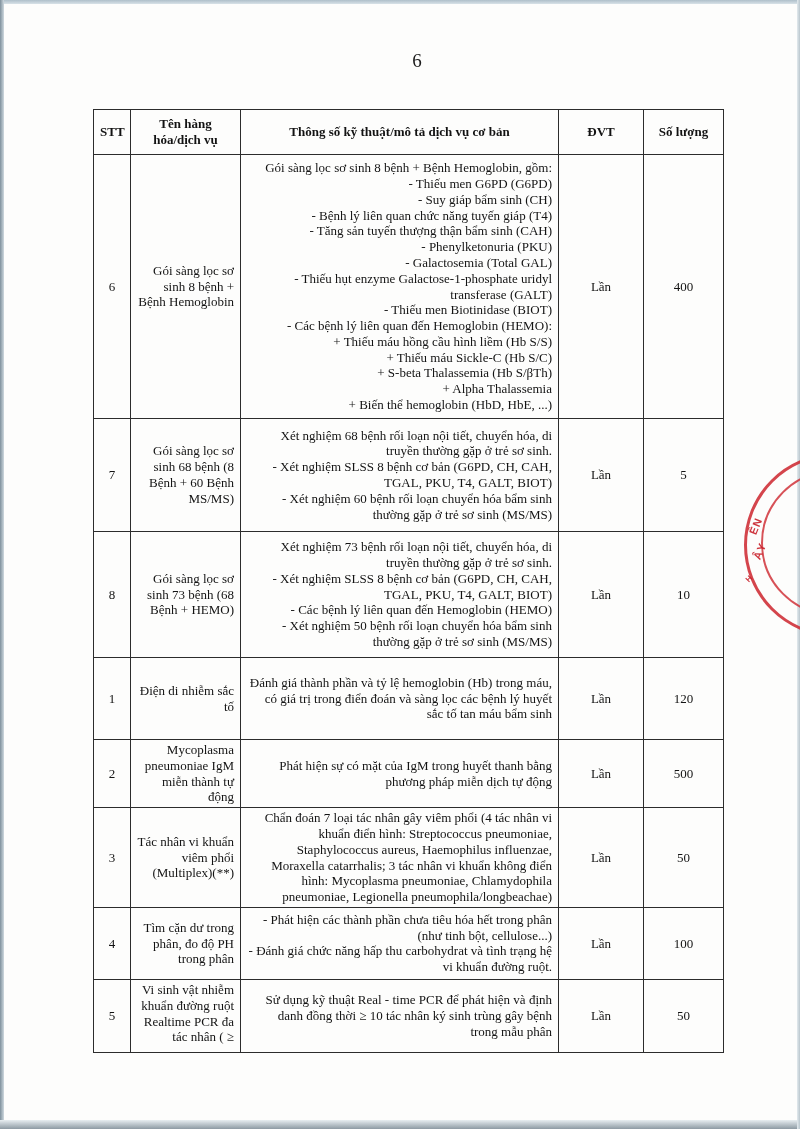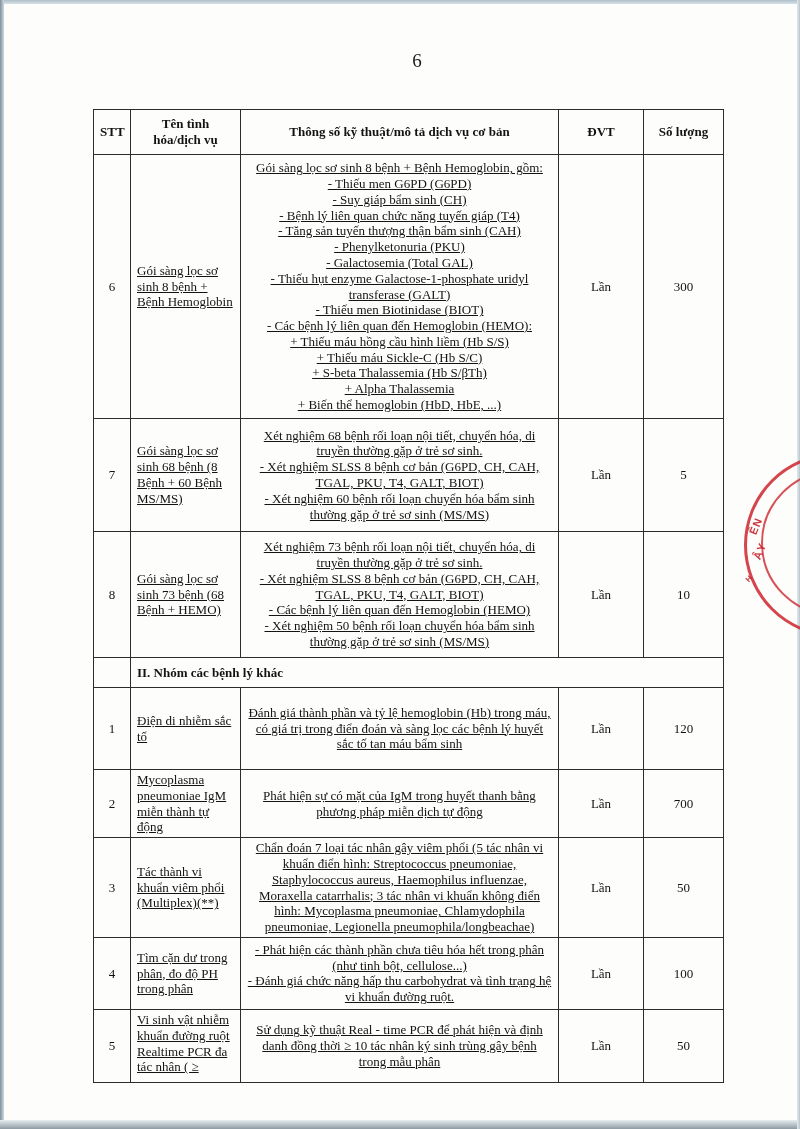--- a/index.html
+++ b/index.html
@@ -24,23 +24,23 @@
     position:absolute;left:93px;top:109px;width:630px;
     border-collapse:collapse;table-layout:fixed;
   }
   table.doc td,table.doc th{
     border:1.6px solid #2c2c2c;
     font-size:13px;line-height:15.8px;color:#131313;
     padding:2px 6px;overflow:hidden;
   }
   th{font-weight:bold;text-align:center;vertical-align:middle;font-size:13.5px;white-space:pre-line;}
   td.stt,td.unit,td.qty{text-align:center;vertical-align:middle;}
-  td.name{text-align:left;vertical-align:middle;padding-left:9px;padding-right:5px;text-decoration:underline;}
+  td.name{text-align:right;vertical-align:middle;padding-left:9px;padding-right:5px;}
   td.name.vtop{vertical-align:top;}
-  td.spec{text-align:center;vertical-align:middle;white-space:pre-line;padding-left:9px;padding-right:7px;text-decoration:underline;}
+  td.spec{text-align:right;vertical-align:middle;white-space:pre-line;padding-left:9px;padding-right:7px;}
   td.section{font-weight:bold;text-align:left;padding-left:11px;vertical-align:middle;font-size:13.5px;}
 
   
   .stamp{position:absolute;left:0;top:0;width:800px;height:1129px;pointer-events:none;}
   .stamp .ring-outer{
     position:absolute;left:744px;top:453px;width:178px;height:178px;
     border:3.2px solid rgba(205,37,45,.85);border-radius:50%;
   }
   .stamp .ring-inner{
     position:absolute;left:761px;top:470px;width:142px;height:142px;
@@ -68,21 +68,21 @@
   <colgroup>
     <col style="width:37px">
       <col style="width:110px">
       <col style="width:318px">
       <col style="width:85px">
       <col style="width:80px">
   </colgroup>
   <tbody>
       <tr style="height:45px">
     <th>STT</th>
-    <th>Tên tình
+    <th>Tên hàng
 hóa/dịch vụ</th>
     <th>Thông số kỹ thuật/mô tả dịch vụ cơ bản</th>
     <th>ĐVT</th>
     <th>Số lượng</th>
   </tr>
 
   <tr style="height:264px">
     <td class="stt">6</td>
     <td class="name">Gói sàng lọc sơ sinh 8 bệnh + Bệnh Hemoglobin</td>
     <td class="spec">Gói sàng lọc sơ sinh 8 bệnh + Bệnh Hemoglobin, gồm:
@@ -94,21 +94,21 @@
 - Galactosemia (Total GAL)
 - Thiếu hụt enzyme Galactose-1-phosphate uridyl transferase (GALT)
 - Thiếu men Biotinidase (BIOT)
 - Các bệnh lý liên quan đến Hemoglobin (HEMO):
 + Thiếu máu hồng cầu hình liềm (Hb S/S)
 + Thiếu máu Sickle-C (Hb S/C)
 + S-beta Thalassemia (Hb S/βTh)
 + Alpha Thalassemia
 + Biến thể hemoglobin (HbD, HbE, ...)</td>
     <td class="unit">Lần</td>
-    <td class="qty">300</td>
+    <td class="qty">400</td>
   </tr>
 
   <tr style="height:113px">
     <td class="stt">7</td>
     <td class="name">Gói sàng lọc sơ sinh 68 bệnh (8 Bệnh + 60 Bệnh MS/MS)</td>
     <td class="spec">Xét nghiệm 68 bệnh rối loạn nội tiết, chuyển hóa, di truyền thường gặp ở trẻ sơ sinh.
 - Xét nghiệm SLSS 8 bệnh cơ bản (G6PD, CH, CAH, TGAL, PKU, T4, GALT, BIOT)
 - Xét nghiệm 60 bệnh rối loạn chuyển hóa bẩm sinh thường gặp ở trẻ sơ sinh (MS/MS)</td>
     <td class="unit">Lần</td>
     <td class="qty">5</td>
@@ -118,45 +118,41 @@
     <td class="stt">8</td>
     <td class="name">Gói sàng lọc sơ sinh 73 bệnh (68 Bệnh + HEMO)</td>
     <td class="spec">Xét nghiệm 73 bệnh rối loạn nội tiết, chuyển hóa, di truyền thường gặp ở trẻ sơ sinh.
 - Xét nghiệm SLSS 8 bệnh cơ bản (G6PD, CH, CAH, TGAL, PKU, T4, GALT, BIOT)
 - Các bệnh lý liên quan đến Hemoglobin (HEMO)
 - Xét nghiệm 50 bệnh rối loạn chuyển hóa bẩm sinh thường gặp ở trẻ sơ sinh (MS/MS)</td>
     <td class="unit">Lần</td>
     <td class="qty">10</td>
   </tr>
 
-  <tr style="height:30px">
-    <td class="stt"></td>
-    <td class="section" colspan="4">II. Nhóm các bệnh lý khác</td>
-  </tr>
 
   <tr style="height:82px">
     <td class="stt">1</td>
     <td class="name">Điện di nhiễm sắc tố</td>
     <td class="spec">Đánh giá thành phần và tỷ lệ hemoglobin (Hb) trong máu, có giá trị trong điển đoán và sàng lọc các bệnh lý huyết sắc tố tan máu bẩm sinh</td>
     <td class="unit">Lần</td>
     <td class="qty">120</td>
   </tr>
 
   <tr style="height:68px">
     <td class="stt">2</td>
     <td class="name">Mycoplasma pneumoniae IgM miễn thành tự động</td>
     <td class="spec">Phát hiện sự có mặt của IgM trong huyết thanh bằng phương pháp miễn dịch tự động</td>
     <td class="unit">Lần</td>
-    <td class="qty">700</td>
+    <td class="qty">500</td>
   </tr>
 
   <tr style="height:90px">
     <td class="stt">3</td>
-    <td class="name">Tác thành vi khuẩn viêm phổi (Multiplex)(**)</td>
-    <td class="spec">Chẩn đoán 7 loại tác nhân gây viêm phổi (5 tác nhân vi khuẩn điển hình: Streptococcus pneumoniae, Staphylococcus aureus, Haemophilus influenzae, Moraxella catarrhalis; 3 tác nhân vi khuẩn không điển hình: Mycoplasma pneumoniae, Chlamydophila pneumoniae, Legionella pneumophila/longbeachae)</td>
+    <td class="name">Tác nhân vi khuẩn viêm phổi (Multiplex)(**)</td>
+    <td class="spec">Chẩn đoán 7 loại tác nhân gây viêm phổi (4 tác nhân vi khuẩn điển hình: Streptococcus pneumoniae, Staphylococcus aureus, Haemophilus influenzae, Moraxella catarrhalis; 3 tác nhân vi khuẩn không điển hình: Mycoplasma pneumoniae, Chlamydophila pneumoniae, Legionella pneumophila/longbeachae)</td>
     <td class="unit">Lần</td>
     <td class="qty">50</td>
   </tr>
 
   <tr style="height:72px">
     <td class="stt">4</td>
     <td class="name">Tìm cặn dư trong phân, đo độ PH trong phân</td>
     <td class="spec">- Phát hiện các thành phần chưa tiêu hóa hết trong phân (như tinh bột, cellulose...)
 - Đánh giá chức năng hấp thu carbohydrat và tình trạng hệ vi khuẩn đường ruột.</td>
     <td class="unit">Lần</td>

